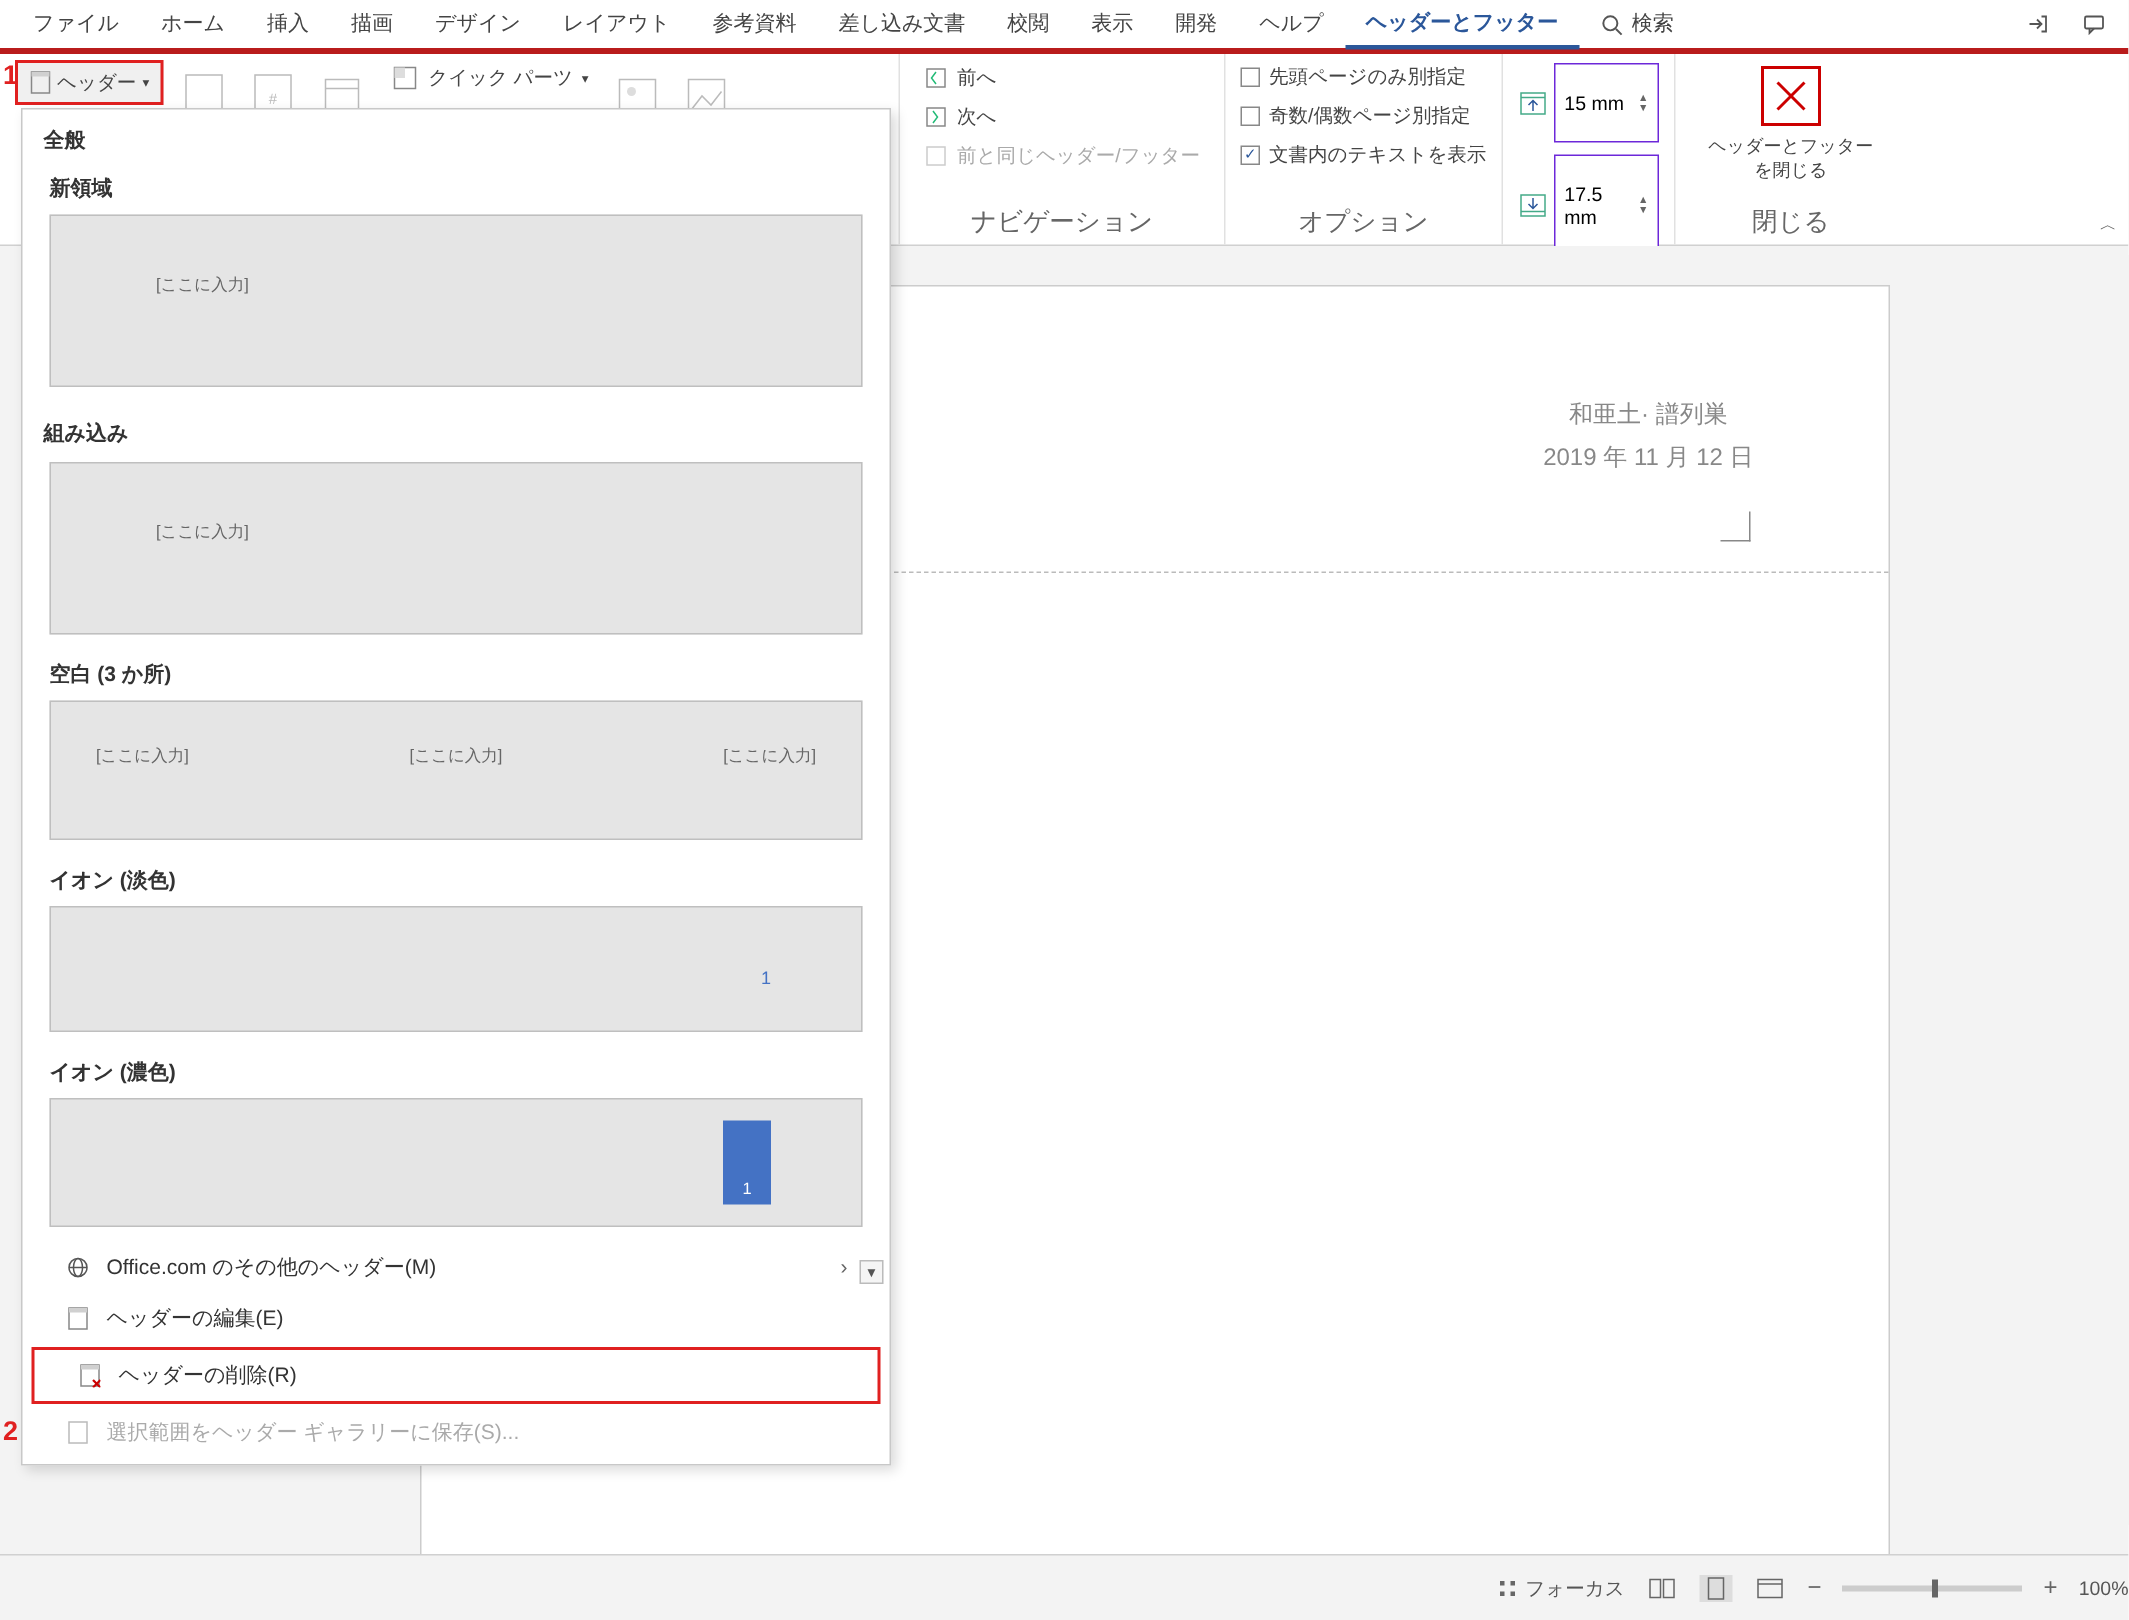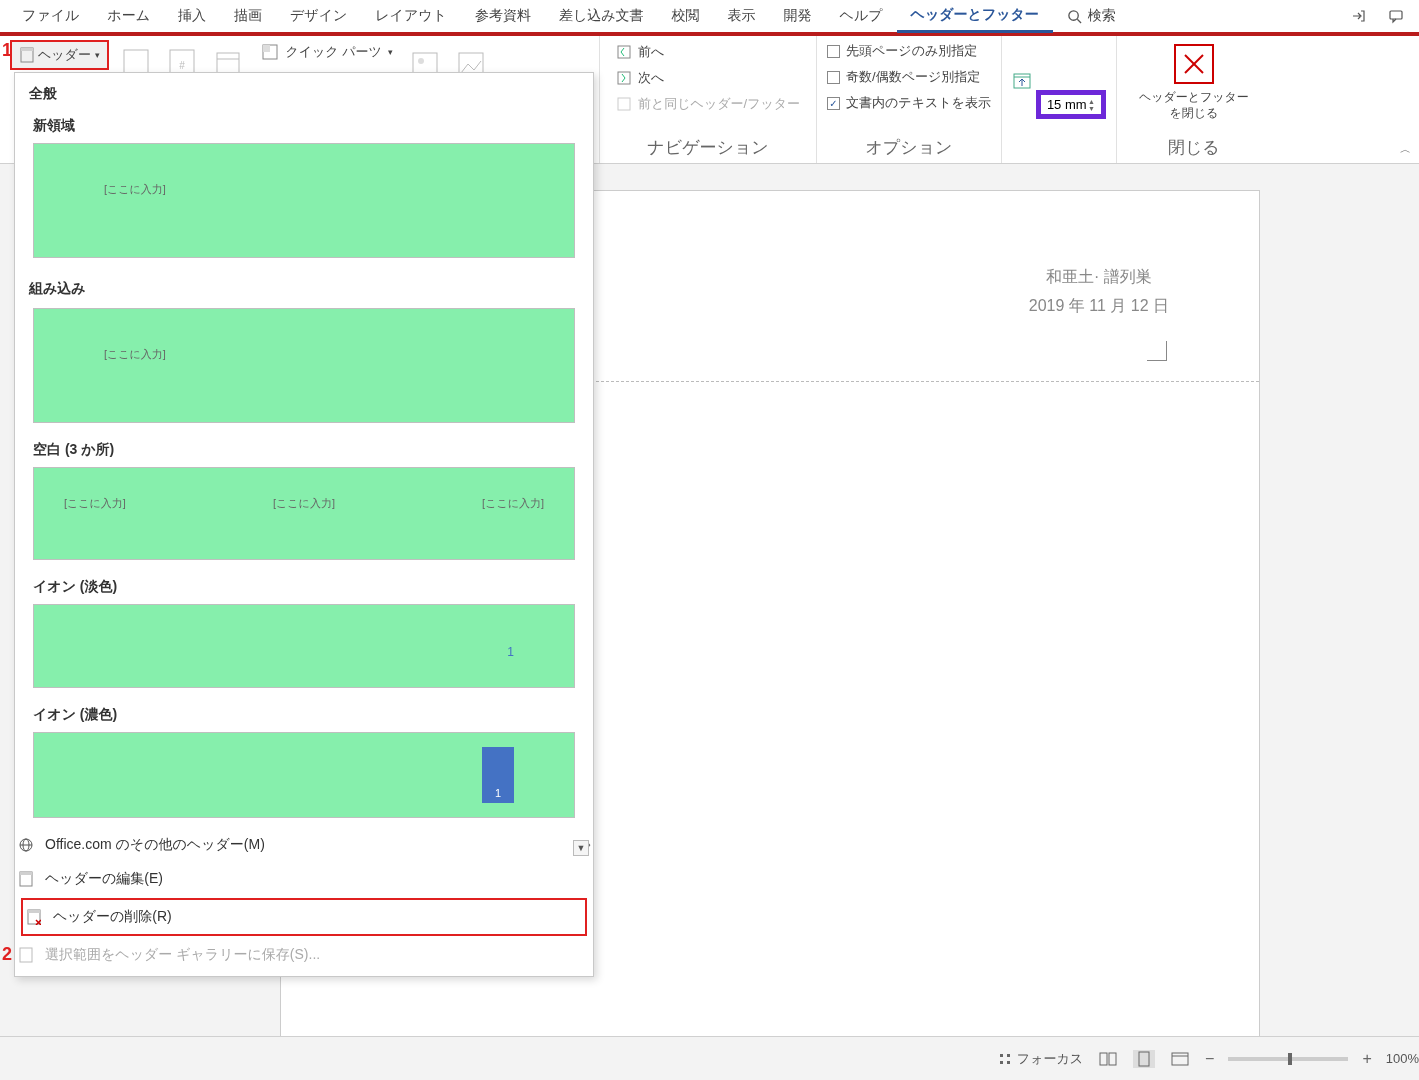--- a/index.html
+++ b/index.html
@@ -19,41 +19,41 @@
 .small-btn { display: flex; align-items: center; gap: 6px; font-size: 13px; color: #444; padding: 3px 6px; cursor: pointer; }
 .small-btn.disabled { color: #aaa; }
 .icon-block { width: 38px; height: 50px; display: flex; align-items: center; justify-content: center; color: #999; }
 
 .header-btn { display: flex; align-items: center; gap: 4px; padding: 4px 8px; font-size: 13px; color: #444; border: 2px solid #e02020; background: #f0f0f0; cursor: pointer; }
 
 .checkbox-row { display: flex; align-items: center; gap: 6px; font-size: 13px; color: #444; padding: 2px 0; }
 .checkbox { width: 13px; height: 13px; border: 1px solid #888; display: inline-flex; align-items: center; justify-content: center; font-size: 10px; color: #2b579a; }
 
 .spin-input { display: flex; align-items: center; gap: 4px; padding: 2px 0; }
-.spin-input .box { border: 5px solid #6d28d9; padding: 2px 6px; font-size: 13px; width: 70px; background: #fff; display: flex; justify-content: space-between; align-items: center; margin-top: 48px; }
+.spin-input .box { border: 1px solid #6d28d9; padding: 18px 6px; font-size: 13px; width: 70px; background: #fff; display: flex; justify-content: space-between; align-items: center; }
 .spin-arrows { display: flex; flex-direction: column; font-size: 7px; line-height: 7px; color: #666; }
 
 .big-btn { display: flex; flex-direction: column; align-items: center; justify-content: center; padding: 4px 12px; cursor: pointer; }
 .big-btn .bicon { width: 40px; height: 40px; border: 2px solid #c00; display: flex; align-items: center; justify-content: center; }
 .big-btn .blabel { font-size: 12px; text-align: center; margin-top: 6px; color: #444; line-height: 1.3; }
 
 .collapse-caret { position: absolute; right: 8px; bottom: 6px; font-size: 11px; color: #666; cursor: pointer; }
 
 .dropdown { position: absolute; top: 72px; left: 14px; width: 580px; background: #fff; border: 1px solid #c8c8c8; box-shadow: 3px 3px 8px rgba(0,0,0,0.15); z-index: 10; padding-bottom: 4px; }
 .dd-section-title { font-size: 14px; font-weight: 600; padding: 12px 14px 6px 14px; color: #333; }
 .dd-item-title { font-size: 14px; font-weight: 600; padding: 8px 14px 4px 18px; color: #333; }
-.dd-preview { margin: 4px 18px 10px 18px; border: 1px solid #bfbfbf; background: #86efac; padding: 0; position: relative; }
+.dd-preview { margin: 4px 18px 10px 18px; border: 1px solid #bfbfbf; background: #e5e5e5; padding: 0; position: relative; }
 .dd-preview .inner { margin: 10px 30px; border-bottom: 1px solid #333; padding: 18px 10px 6px 10px; display: flex; justify-content: space-between; font-size: 11px; color: #666; }
 .dd-preview.newarea .inner { border: none; padding: 28px 0 50px 40px; justify-content: flex-start; }
 .dd-preview.ion-light .ib { display:flex; justify-content:flex-end; padding: 40px 60px 28px 0; }
 .dd-preview.ion-light .num { color:#4472c4; font-size: 12px; }
 .dd-preview.ion-dark .ib { display:flex; justify-content:flex-end; padding: 14px 60px 14px 0; }
 .dd-preview.ion-dark .block { width: 32px; height: 56px; background:#4472c4; display:flex; align-items:flex-end; justify-content:center; color:#fff; font-size:11px; padding-bottom:4px;}
 .dd-scroll { position: absolute; right: 4px; bottom: 120px; width: 16px; height: 16px; border: 1px solid #bbb; display:flex; align-items:center; justify-content:center; font-size:9px; color:#555; background:#f5f5f5;}
-.dd-footer-row { display: flex; align-items: flex-start; gap: 10px; padding: 8px 2px; font-size: 14px; color: #333; cursor: pointer; }
+.dd-footer-row { display: flex; align-items: flex-start; gap: 10px; padding: 8px 28px; font-size: 14px; color: #333; cursor: pointer; }
 .dd-footer-row.disabled { color: #aaa; }
 .dd-footer-row .chev { margin-left: auto; color: #666; }
 .dd-footer-row.hl { border: 2px solid #e02020; margin: 2px 6px; }
 .dd-icon { width: 18px; height: 18px; display: inline-flex; align-items: center; justify-content: center; }
 
 .annot { position: absolute; color: #e02020; font-weight: bold; font-size: 18px; z-index: 20; }
 
 .canvas { position: absolute; top: 164px; left: 0; right: 0; bottom: 28px; background: #f3f3f3; overflow: hidden; }
 .page { position: absolute; top: 26px; left: 280px; width: 980px; height: 900px; background: #fff; border: 1px solid #ccc; }
 .page .hdr-right { position: absolute; top: 72px; right: 90px; text-align: center; font-size: 16px; color: #888; font-family: serif; line-height: 1.8; }

